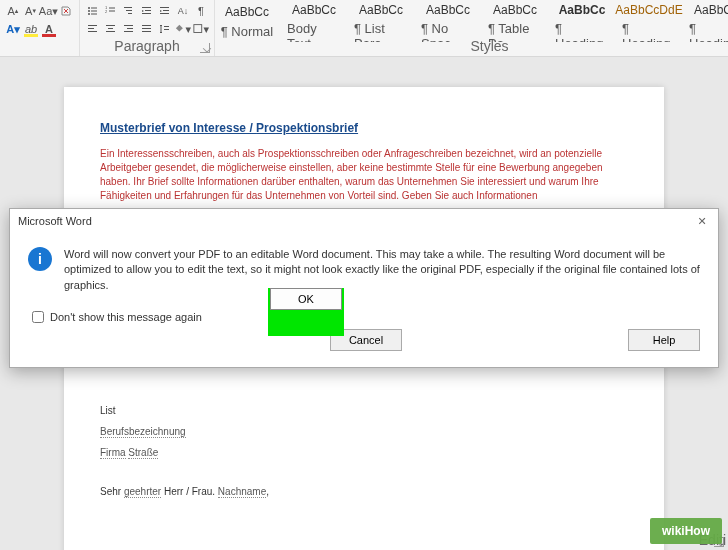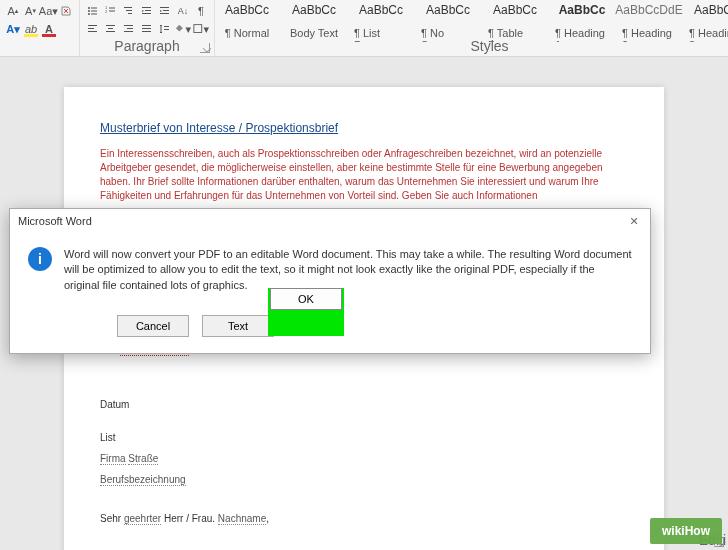--- a/index.html
+++ b/index.html
@@ -10,40 +10,40 @@
 .smallbtn svg{width:12px;height:12px}
 .row{display:flex;align-items:center;height:18px}
 .colorbar{width:14px;height:3px;margin-top:-2px}
 .paragrp{width:150px;border-right:1px solid #e0e0e0;padding:2px 4px;position:relative}
 .grplabel{position:absolute;bottom:2px;left:0;right:0;text-align:center;font-size:14px;color:#666}
 .stylesgrp{flex:1;padding:0 4px;position:relative;display:flex;align-items:flex-start}
 .stylegallery{display:flex;gap:11px;height:42px;overflow:hidden}
 .stylebox{width:56px;height:42px;border:1px solid transparent;display:flex;flex-direction:column;align-items:center;padding:2px 0;cursor:default}
 .stylepreview{font-size:12px;color:#333;height:18px;display:flex;align-items:center}
 .stylepreview.bold{font-weight:bold}
-.stylepreview.blue{color:#737373}
-.stylename{font-size:11px;color:#555;margin-top:10px}
+.stylepreview.blue{color:#a16207}
+.stylename{font-size:13px;color:#555;margin-top:4px}
 .editgrp{width:30px;padding:2px;font-size:10px;color:#333}
 .page{background:#fff;width:600px;margin:30px auto 0;height:560px;padding:32px 36px;box-shadow:0 0 6px rgba(0,0,0,.15);font-size:10px;color:#333;line-height:1.5}
-.doctitle{color:#1a4b8c;font-weight:normal;font-size:12px;margin-bottom:10px}
+.doctitle{color:#1a4b8c;font-weight:bold;font-size:12px;margin-bottom:10px}
 .doctitle .u{text-decoration:underline}
 .redpara{color:#b33;margin-bottom:20px;line-height:1.4}
 .redpara .u{border-bottom:1px dotted #b33}
 .fld{margin:6px 0;font-size:10px}
 .fld .u{border-bottom:1px dotted #888;color:#555}
-.dialog-overlay{position:absolute;top:208px;left:9px;width:642px;background:#fff;border:1px solid #aaa;box-shadow:0 4px 16px rgba(0,0,0,.3)}
+.dialog-overlay{position:absolute;top:208px;left:9px;width:710px;background:#fff;border:1px solid #aaa;box-shadow:0 4px 16px rgba(0,0,0,.3)}
 .dlgtitle{height:24px;display:flex;align-items:center;justify-content:space-between;padding:0 8px;font-size:11px;color:#333}
 .dlgclose{width:16px;height:16px;display:flex;align-items:center;justify-content:center;cursor:default;color:#666}
 .dlgbody{padding:14px 18px 16px;display:flex;flex-direction:column}
 .dlgmsg{display:flex;gap:12px;align-items:flex-start}
 .infoicon{width:24px;height:24px;border-radius:50%;background:#1976d2;color:#fff;display:flex;align-items:center;justify-content:center;font-weight:bold;font-size:14px;flex-shrink:0}
 .msgtext{font-size:11px;color:#333;line-height:1.4}
 .dlgcheck{margin:18px 0 0 4px;display:flex;align-items:center;gap:6px;font-size:11px;color:#333}
 .dlgcheck input{width:12px;height:12px}
-.dlgbtns{display:flex;gap:13px;justify-content:flex-start;margin-top:22px}
+.dlgbtns{display:flex;gap:13px;justify-content:space-between;margin-top:6px}
 .dlgbtn{width:72px;height:22px;border:1px solid #aaa;background:#f0f0f0;font-size:11px;display:flex;align-items:center;justify-content:center;cursor:default}
 .highlight{position:absolute;top:288px;left:268px;width:76px;height:48px;background:#00e600;display:flex;align-items:flex-start;justify-content:center;z-index:5}
 .highlight .dlgbtn{background:#fdfdfd;border:1px solid #888}
 .watermark{position:absolute;right:6px;bottom:6px;background:rgba(100,170,70,.95);color:#fff;font-size:12px;font-weight:bold;padding:6px 12px;border-radius:2px}
 .launcher{position:absolute;bottom:3px;right:4px;width:10px;height:10px;border:1px solid #999;border-top:none;border-left:none}
 .launcher::after{content:"";position:absolute;right:-1px;bottom:-1px;width:5px;height:5px;border-right:1px solid #999;border-bottom:1px solid #999;transform:rotate(45deg) translate(-1px,-1px)}
 </style>
 </head>
 <body>
 
@@ -219,46 +219,49 @@
 </div>
 
 <div class="page">
   <div class="doctitle">
     <span class="u">Musterbrief von Interesse / </span><span class="u">Prospektionsbrief</span>
   </div>
   <div class="redpara">Ein Interessensschreiben, auch als Prospektionsschreiben oder Anfrageschreiben bezeichnet, wird an potenzielle Arbeitgeber gesendet, die möglicherweise einstellen, aber keine bestimmte Stelle für eine Bewerbung angegeben haben. Ihr Brief sollte Informationen darüber enthalten, warum das Unternehmen Sie interessiert und warum Ihre Fähigkeiten und Erfahrungen für das Unternehmen von Vorteil sind. Geben Sie auch Informationen</div>
   <div style="height:120px"></div>
   <div class="redpara"><span>Ihre </span><span class="u">Telefonnummer</span></div>
   <div style="height:14px"></div>
-  <div class="fld">Datum</div>
   <div style="height:6px"></div>
   <div class="fld">List</div>
+  <div class="fld"><span class="u">Berufsbezeichnung</span></div>
   <div class="fld"><span class="u">Firma</span> <span class="u">Straße</span></div>
-  <div class="fld"><span class="u">Berufsbezeichnung</span></div>
   <div style="height:6px"></div>
   <div style="height:6px"></div>
   <div class="fld"><span>Sehr </span><span class="u">geehrter</span><span> Herr / Frau. </span><span class="u">Nachname</span>,</div>
   <div style="height:6px"></div>
 
 </div>
 
 <div class="dialog-overlay">
   <div class="dlgtitle">
     <span>Microsoft Word</span>
     <span class="dlgclose">✕</span>
   </div>
   <div class="dlgbody">
     <div class="dlgmsg">
       <div class="infoicon">i</div>
       <div class="msgtext">Word will now convert your PDF to an editable Word document. This may take a while. The resulting Word document will be optimized to allow you to edit the text, so it might not look exactly like the original PDF, especially if the original file contained lots of graphics.</div>
     </div>
+    <label class="dlgcheck">
+      <input type="checkbox" style="">
+      <span>Don't show this message again</span>
+    </label>
     <div class="dlgbtns">
       <div style="width:76px"></div>
       <div class="dlgbtn">Cancel</div>
-      <div class="dlgbtn">Text</div>
+      <div class="dlgbtn">Help</div>
     </div>
   </div>
 </div>
 
 <div class="highlight">
   <div class="dlgbtn">OK</div>
 </div>
 
 <div class="watermark">wikiHow</div>
 

